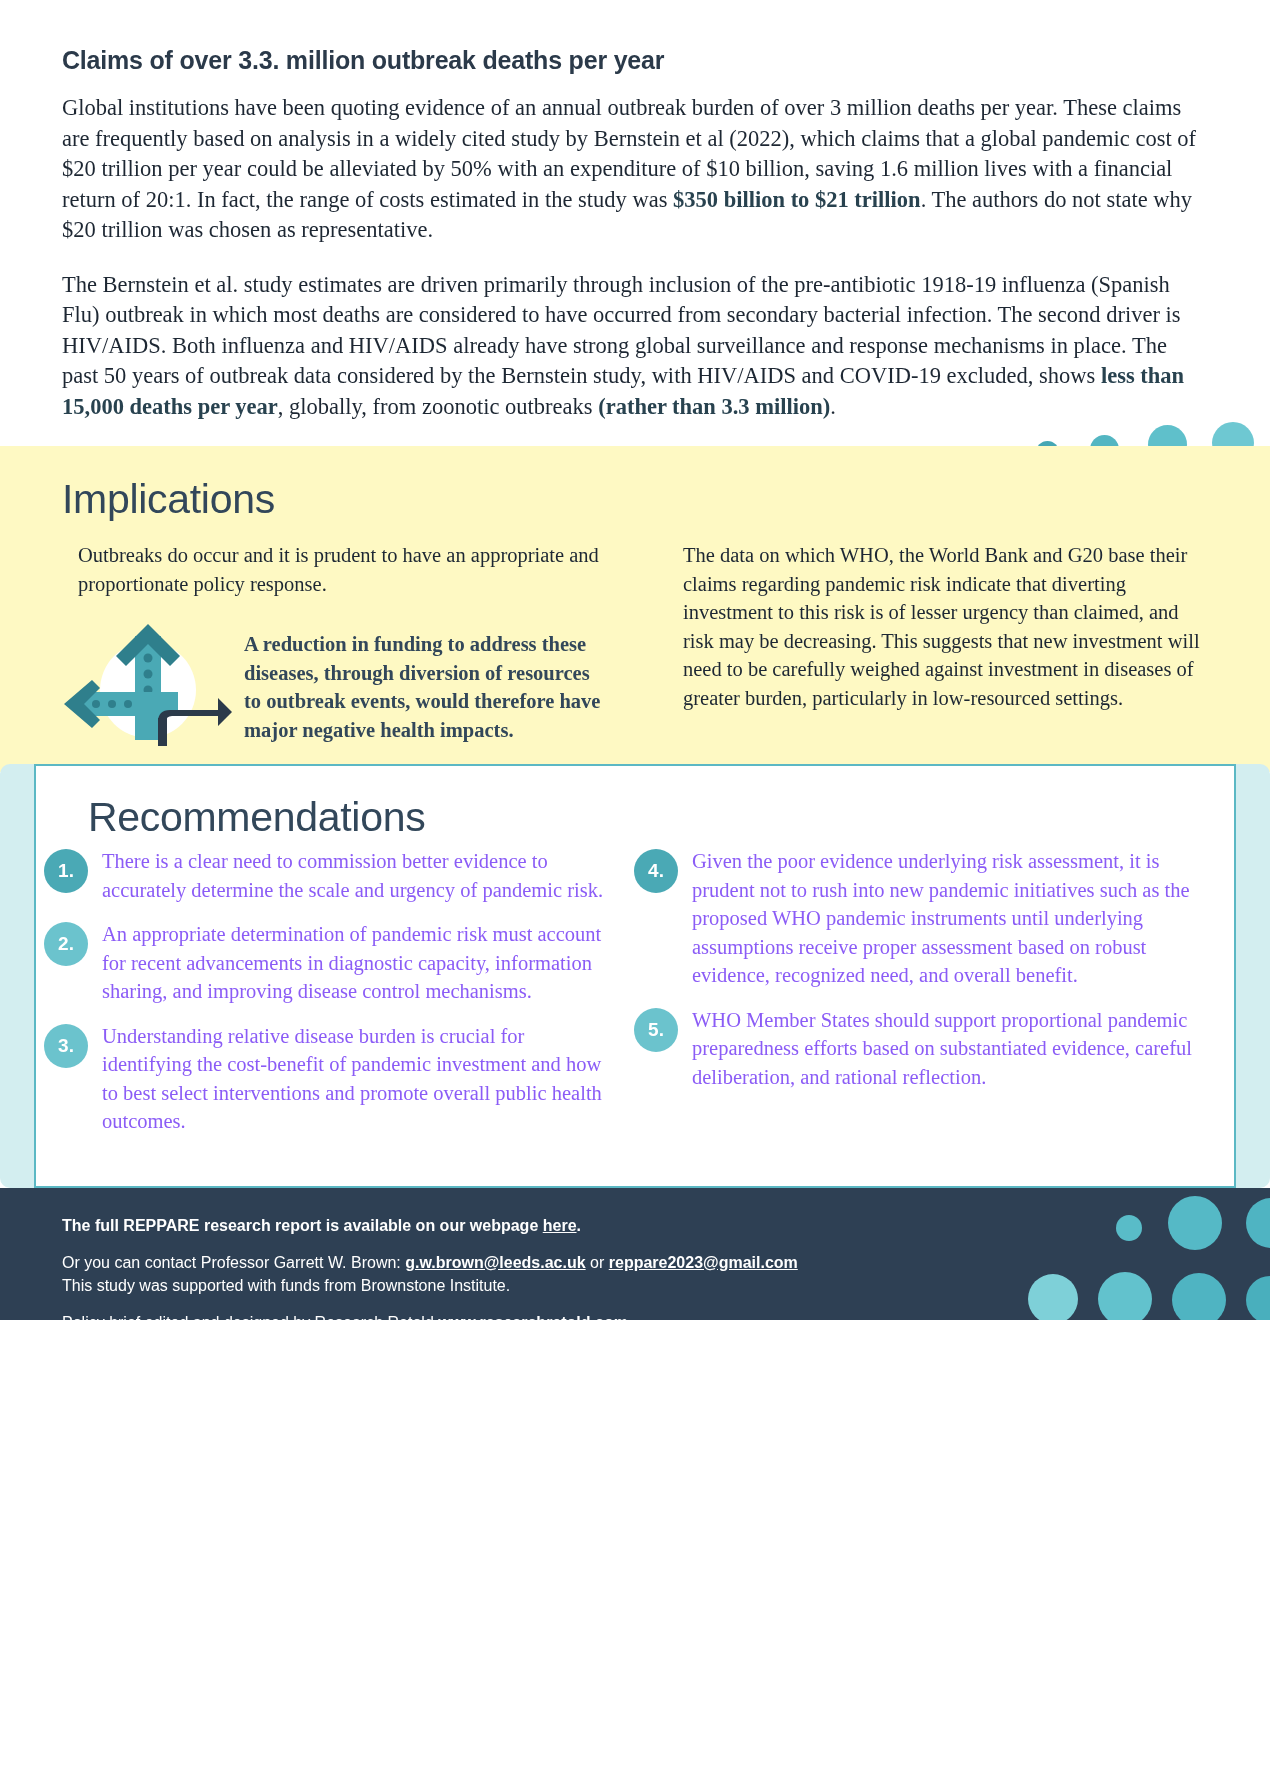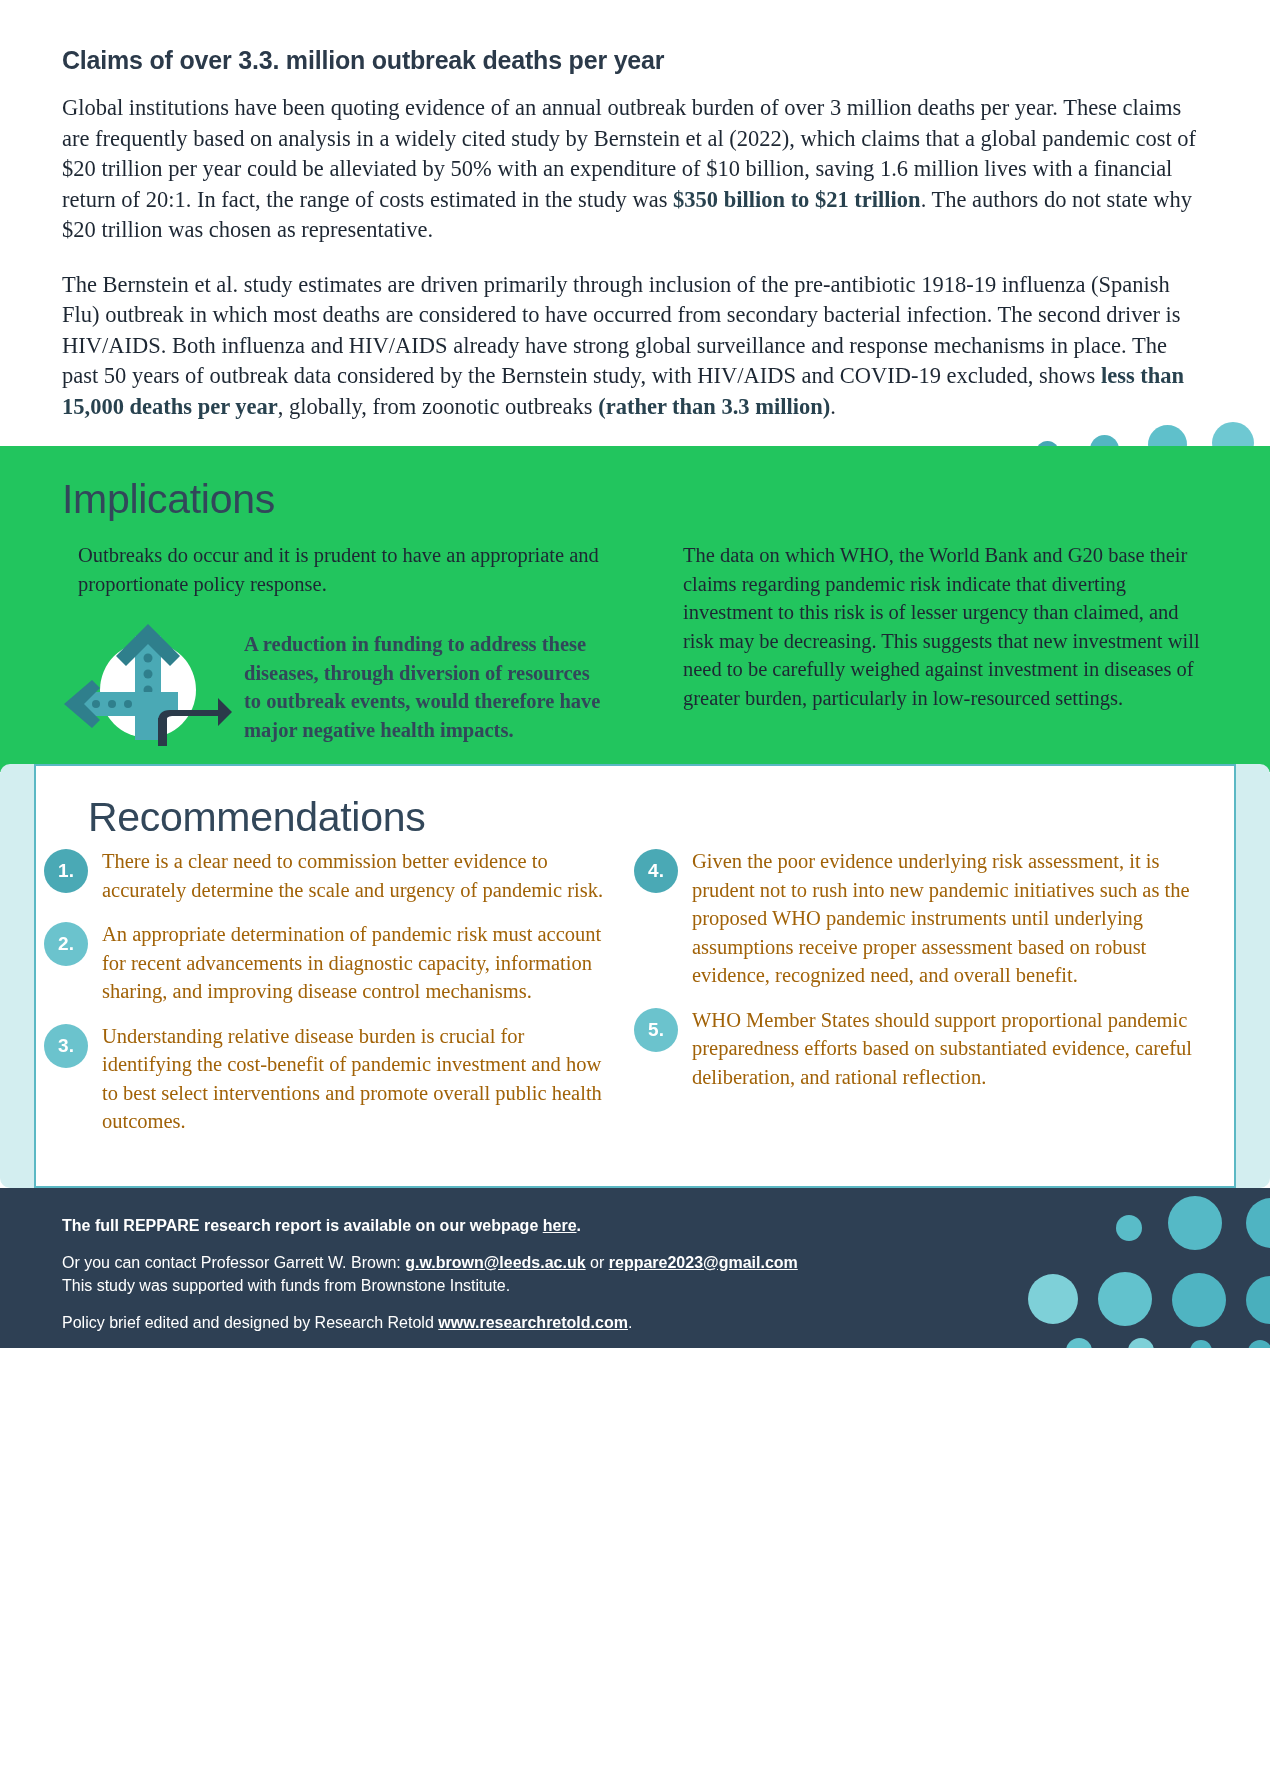--- a/index.html
+++ b/index.html
@@ -51,21 +51,21 @@
     pointer-events: none;
   }
   .dot-row .dot {
     position: absolute;
     border-radius: 50%;
     bottom: 0;
   }
 
   
   .implications {
-    background: #22c55e;
+    background: #fef9c3;
     padding: 30px 62px 26px 62px;
     position: relative;
   }
   .implications h1 {
     font-family: "Liberation Sans", sans-serif;
     font-size: 41px;
     font-weight: normal;
     color: #32475a;
     margin: 0 0 18px 0;
     letter-spacing: -0.3px;
@@ -152,32 +152,32 @@
     display: flex;
     align-items: center;
     justify-content: center;
     margin-top: 2px;
     margin-left: -22px;
   }
   .rec-num.light { background: #6bc3cd; }
   .rec-text {
     font-size: 20.5px;
     line-height: 28.5px;
-    color: #a16207;
+    color: #8b5cf6;
     padding-left: 14px;
     flex: 1 1 auto;
   }
 
   
   .footer {
     background: #2e4054;
     padding: 26px 62px 22px 62px;
     position: relative;
     overflow: hidden;
-    height: 160px;
+    height: 132px;
     box-sizing: border-box;
   }
   .footer .ftxt {
     color: #ffffff;
     font-family: "Liberation Sans", sans-serif;
     font-size: 16px;
     line-height: 23px;
     margin: 0 0 14px 0;
     position: relative;
     z-index: 2;

